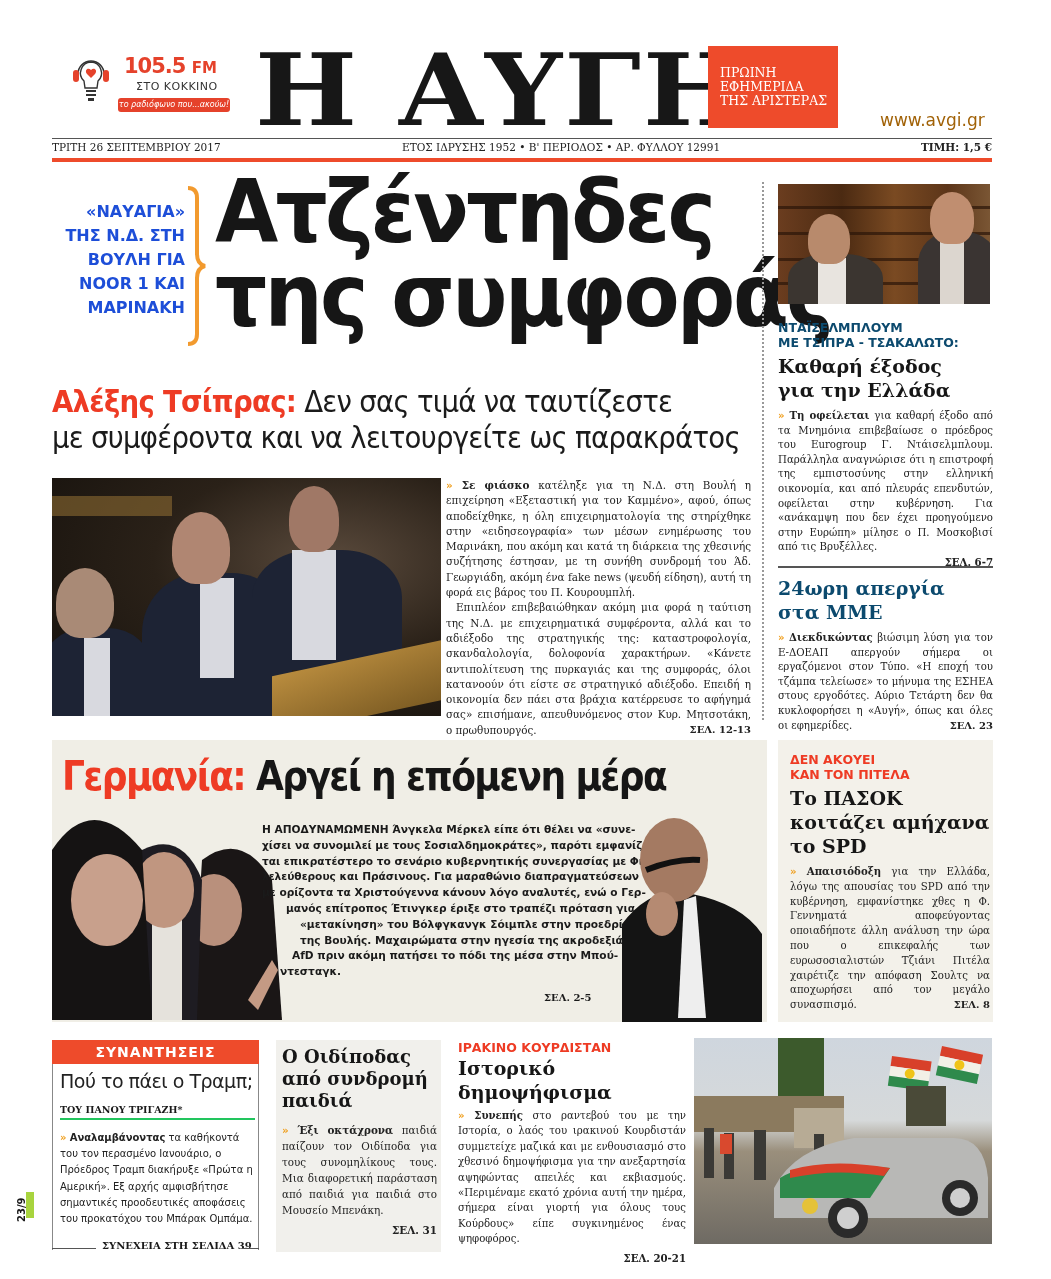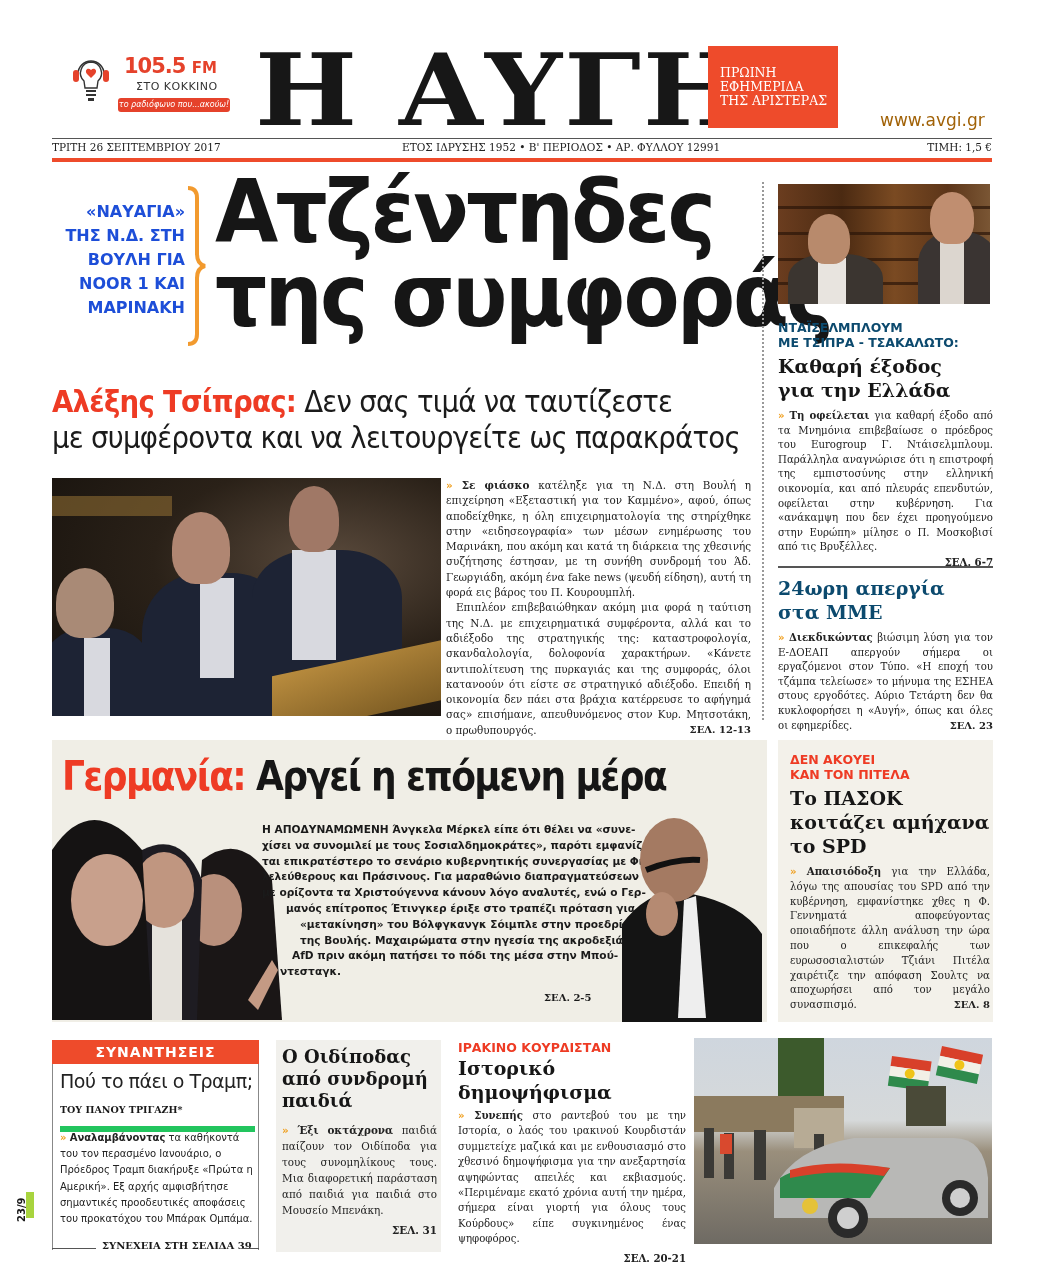--- a/index.html
+++ b/index.html
@@ -17,21 +17,21 @@
 
   .logo { left: 255px; top: 40px; width: 450px; height: 100px; font: 900 100px/100px "DejaVu Serif", serif; color: #171717; letter-spacing: 2px; transform: scaleX(1.08); transform-origin: left center; white-space: nowrap; }
   .motto { left: 708px; top: 46px; width: 130px; height: 82px; background: #ee4b2b; color: #fff; padding: 20px 0 0 12px; font: 12.5px/14px "DejaVu Serif", serif; }
   .motto div { white-space: nowrap; }
   .site { left: 880px; top: 110px; font: 17px "DejaVu Sans", sans-serif; color: #a16207; }
 
   .rule-thin { left: 52px; top: 138px; width: 940px; height: 1px; background: #555; }
   .dateline { left: 52px; top: 141px; width: 940px; height: 16px; font: 10.5px "DejaVu Serif", serif; color: #222; }
   .dateline .d { position: absolute; left: 0; }
   .dateline .m { position: absolute; left: 350px; }
-  .dateline .p { position: absolute; right: 0; font-weight: normal; }
+  .dateline .p { position: absolute; right: 0; font-weight: bold; }
   .rule-red { left: 52px; top: 158px; width: 940px; height: 4px; background: #ee4b2b; }
 
   
   .kicker-red { left: 55px; top: 200px; width: 130px; text-align: right; font: bold 16px/24px "DejaVu Sans", sans-serif; color: #1d4ed8; }
   .brace { left: 185px; top: 186px; width: 22px; height: 160px; }
   .headline { left: 215px; top: 170px; width: 540px; font: bold 88px/84px "DejaVu Sans", sans-serif; color: #161616; letter-spacing: -3px; transform: scaleX(0.93); transform-origin: left top; white-space: nowrap; }
   .subhead { left: 52px; top: 384px; width: 700px; font: 30px/36px "DejaVu Sans", sans-serif; color: #1b1b1b; letter-spacing: -0.8px; transform: scaleX(0.92); transform-origin: left top; white-space: nowrap; }
   .subhead .lbl { color: #ee3b24; font-weight: bold; }
 
   .photo-parl { left: 52px; top: 478px; width: 389px; height: 238px; overflow: hidden;
@@ -73,21 +73,21 @@
 
   .de-col { left: 778px; top: 740px; width: 215px; height: 282px; background: #f3f1ea; }
   .de-kicker { left: 790px; top: 752px; width: 200px; font: bold 12.5px/15px "DejaVu Sans", sans-serif; color: #ee3b24; }
   .de-title { left: 790px; top: 786px; width: 200px; font: bold 19px/24px "DejaVu Serif", serif; color: #161616; }
   .de-body { left: 790px; top: 864px; width: 200px; font: 10.2px/14.8px "DejaVu Serif", serif; color: #222; text-align: justify; }
 
   
   .syn { left: 52px; top: 1040px; width: 207px; height: 210px; border: 1px solid #888; border-top: none; border-bottom: none; }
   .syn-head { left: 52px; top: 1040px; width: 207px; height: 24px; background: #ee4b2b; color: #fff; font: bold 14px/24px "DejaVu Sans", sans-serif; text-align: center; letter-spacing: 1px; }
   .syn-title { left: 60px; top: 1068px; width: 200px; font: 19px/26px "DejaVu Sans", sans-serif; color: #222; letter-spacing: -0.5px; }
-  .syn-author { left: 60px; top: 1104px; width: 195px; font: bold 9.5px/12px "DejaVu Serif", serif; border-bottom: 6px solid #22c55e; padding-bottom: 10px; }
+  .syn-author { left: 60px; top: 1104px; width: 195px; font: bold 9.5px/12px "DejaVu Serif", serif; border-bottom: 2px solid #22c55e; padding-bottom: 2px; }
   .syn-body { left: 60px; top: 1130px; width: 195px; font: 10px/16.2px "DejaVu Sans", sans-serif; color: #222; }
   .syn-foot { left: 52px; top: 1240px; width: 207px; height: 14px; }
   .syn-foot .line { position: absolute; top: 8px; height: 1px; background: #555; }
   .syn-foot .t { position: absolute; left: 50px; top: 0; font: bold 10px "DejaVu Serif", serif; white-space: nowrap; }
   .date-tag { left: 26px; top: 1192px; width: 8px; height: 26px; background: #a8d43e; }
   .date-txt { left: 16px; top: 1222px; font: bold 10px "DejaVu Sans", sans-serif; transform: rotate(-90deg); transform-origin: left top; white-space: nowrap; }
 
   .oid-bg { left: 276px; top: 1040px; width: 165px; height: 212px; background: #f1f0ec; }
   .oid-title { left: 282px; top: 1046px; width: 160px; font: bold 18px/22px "DejaVu Serif", serif; color: #161616; }
   .oid-body { left: 282px; top: 1122px; width: 155px; font: 10.4px/16px "DejaVu Serif", serif; color: #222; text-align: justify; }

